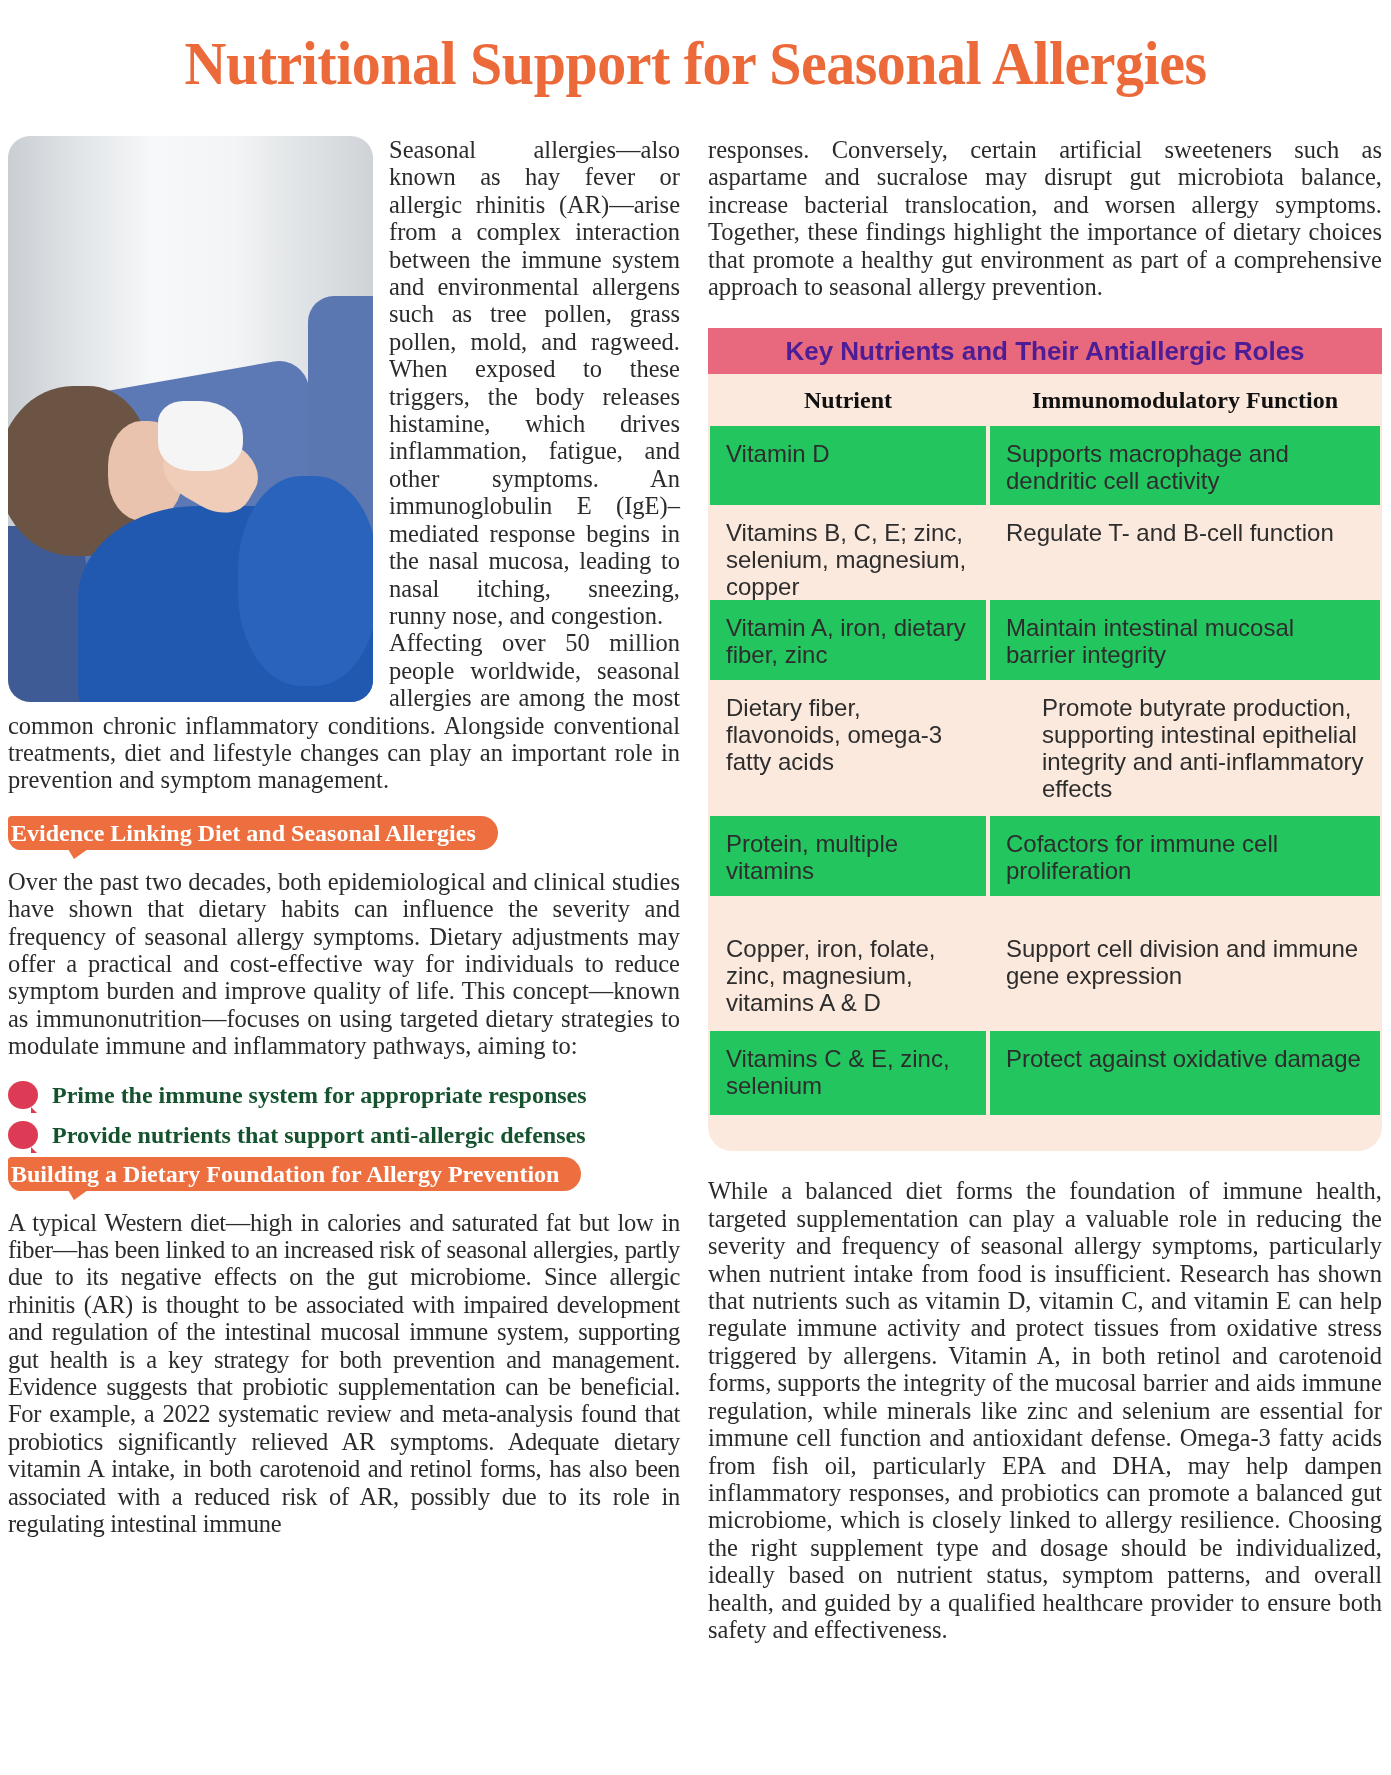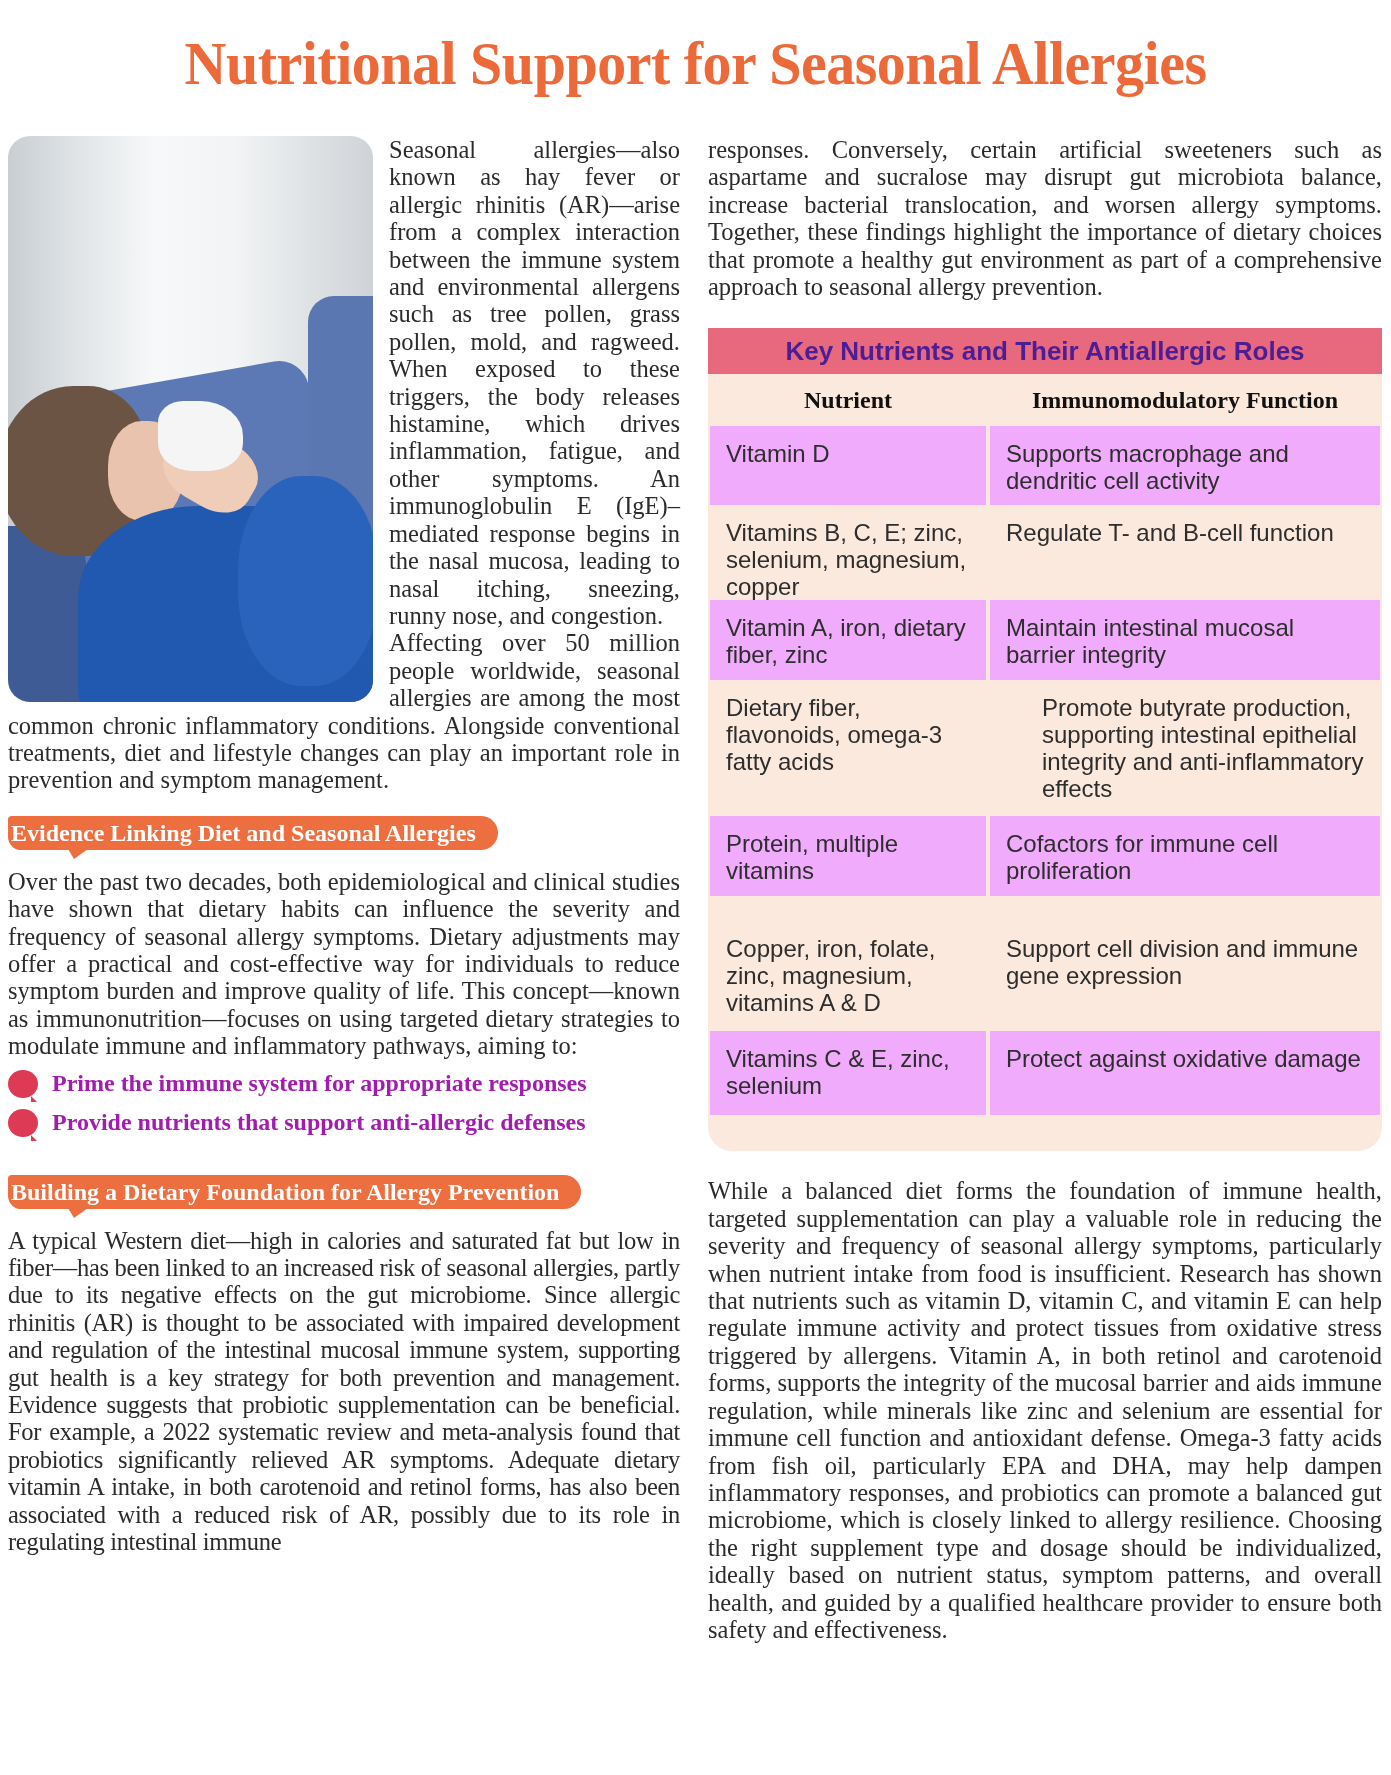--- a/index.html
+++ b/index.html
@@ -37,21 +37,21 @@
     position: relative; display: inline-block; background: #ed6f3f; color: #ffffff;
     font-weight: bold; font-size: 24px; line-height: 34px; padding: 0 22px 0 3px;
     border-radius: 4px 18px 18px 14px;
   }
   .section-head::after {
     content: ""; position: absolute; left: 60px; bottom: -9px; width: 0; height: 0;
     border-left: 6px solid transparent; border-right: 14px solid transparent; border-top: 10px solid #ed6f3f;
   }
 
   .bullets { list-style: none; margin-top: 10px; }
-  .bullets li { display: flex; align-items: flex-start; height: 39.5px; font-weight: bold; font-size: 24px; color: #a21caf; }
+  .bullets li { display: flex; align-items: flex-end; height: 39.5px; font-weight: bold; font-size: 24px; color: #14532d; }
   .bullet-dot {
     width: 30px; height: 28px; background: #dd3a55; border-radius: 50% 50% 50% 50% / 50% 50% 50% 50%;
     margin-right: 14px; position: relative; flex-shrink: 0;
   }
   .bullet-dot::after {
     content: ""; position: absolute; right: 1px; bottom: -4px; border-left: 6px solid #dd3a55; border-top: 6px solid transparent;
   }
 
   .table-card {
     margin-top: 28px; background: #fce9dd; border-radius: 0 0 24px 24px; padding-bottom: 36px;
@@ -64,21 +64,21 @@
   .table-head div { font-weight: bold; font-size: 24px; color: #111; text-align: center; }
   .th-1 { width: 280px; }
   .th-2 { flex: 1; }
   .trow { display: flex; margin: 0 2px 0 2px; }
   .trow .c1, .trow .c2 {
     font-family: "Liberation Sans", sans-serif; font-size: 24px; line-height: 27px; color: #2d2d2d;
     padding: 14px 14px 10px 16px;
   }
   .trow .c1 { width: 276px; margin-right: 4px; }
   .trow .c2 { flex: 1; }
-  .trow.white .c1, .trow.white .c2 { background: #f0abfc; }
+  .trow.white .c1, .trow.white .c2 { background: #22c55e; }
   .trow.peach .c1, .trow.peach .c2 { background: #fce9dd; }
 </style>
 </head>
 <body>
 
 <h1 class="title">Nutritional Support for Seasonal Allergies</h1>
 
 <div class="col-left">
   <div class="photo">
     <div class="couch"></div>
@@ -102,21 +102,21 @@
     <li>
       <span class="bullet-dot"></span>
       <span>Prime the immune system for appropriate responses</span>
     </li>
     <li>
       <span class="bullet-dot"></span>
       <span>Provide nutrients that support anti-allergic defenses</span>
     </li>
   </ul>
 
-  <div style="margin-top:26px;">
+  <div style="margin-top:8px;">
     <div class="section-head">Building a Dietary Foundation for Allergy Prevention</div>
   </div>
   <p class="body-text compact" style="margin-top:18px;">A typical Western diet—high in calories and saturated fat but low in fiber—has been linked to an increased risk of seasonal allergies, partly due to its negative effects on the gut microbiome. Since allergic rhinitis (AR) is thought to be associated with impaired development and regulation of the intestinal mucosal immune system, supporting gut health is a key strategy for both prevention and management. Evidence suggests that probiotic supplementation can be beneficial. For example, a 2022 systematic review and meta-analysis found that probiotics significantly relieved AR symptoms. Adequate dietary vitamin A intake, in both carotenoid and retinol forms, has also been associated with a reduced risk of AR, possibly due to its role in regulating intestinal immune</p>
 </div>
 
 <div class="col-right">
   <p class="body-text">responses. Conversely, certain artificial sweeteners such as aspartame and sucralose may disrupt gut microbiota balance, increase bacterial translocation, and worsen allergy symptoms. Together, these findings highlight the importance of dietary choices that promote a healthy gut environment as part of a comprehensive approach to seasonal allergy prevention.</p>
 
   <div class="table-card">
     <div class="table-title">Key Nutrients and Their Antiallergic Roles</div>

